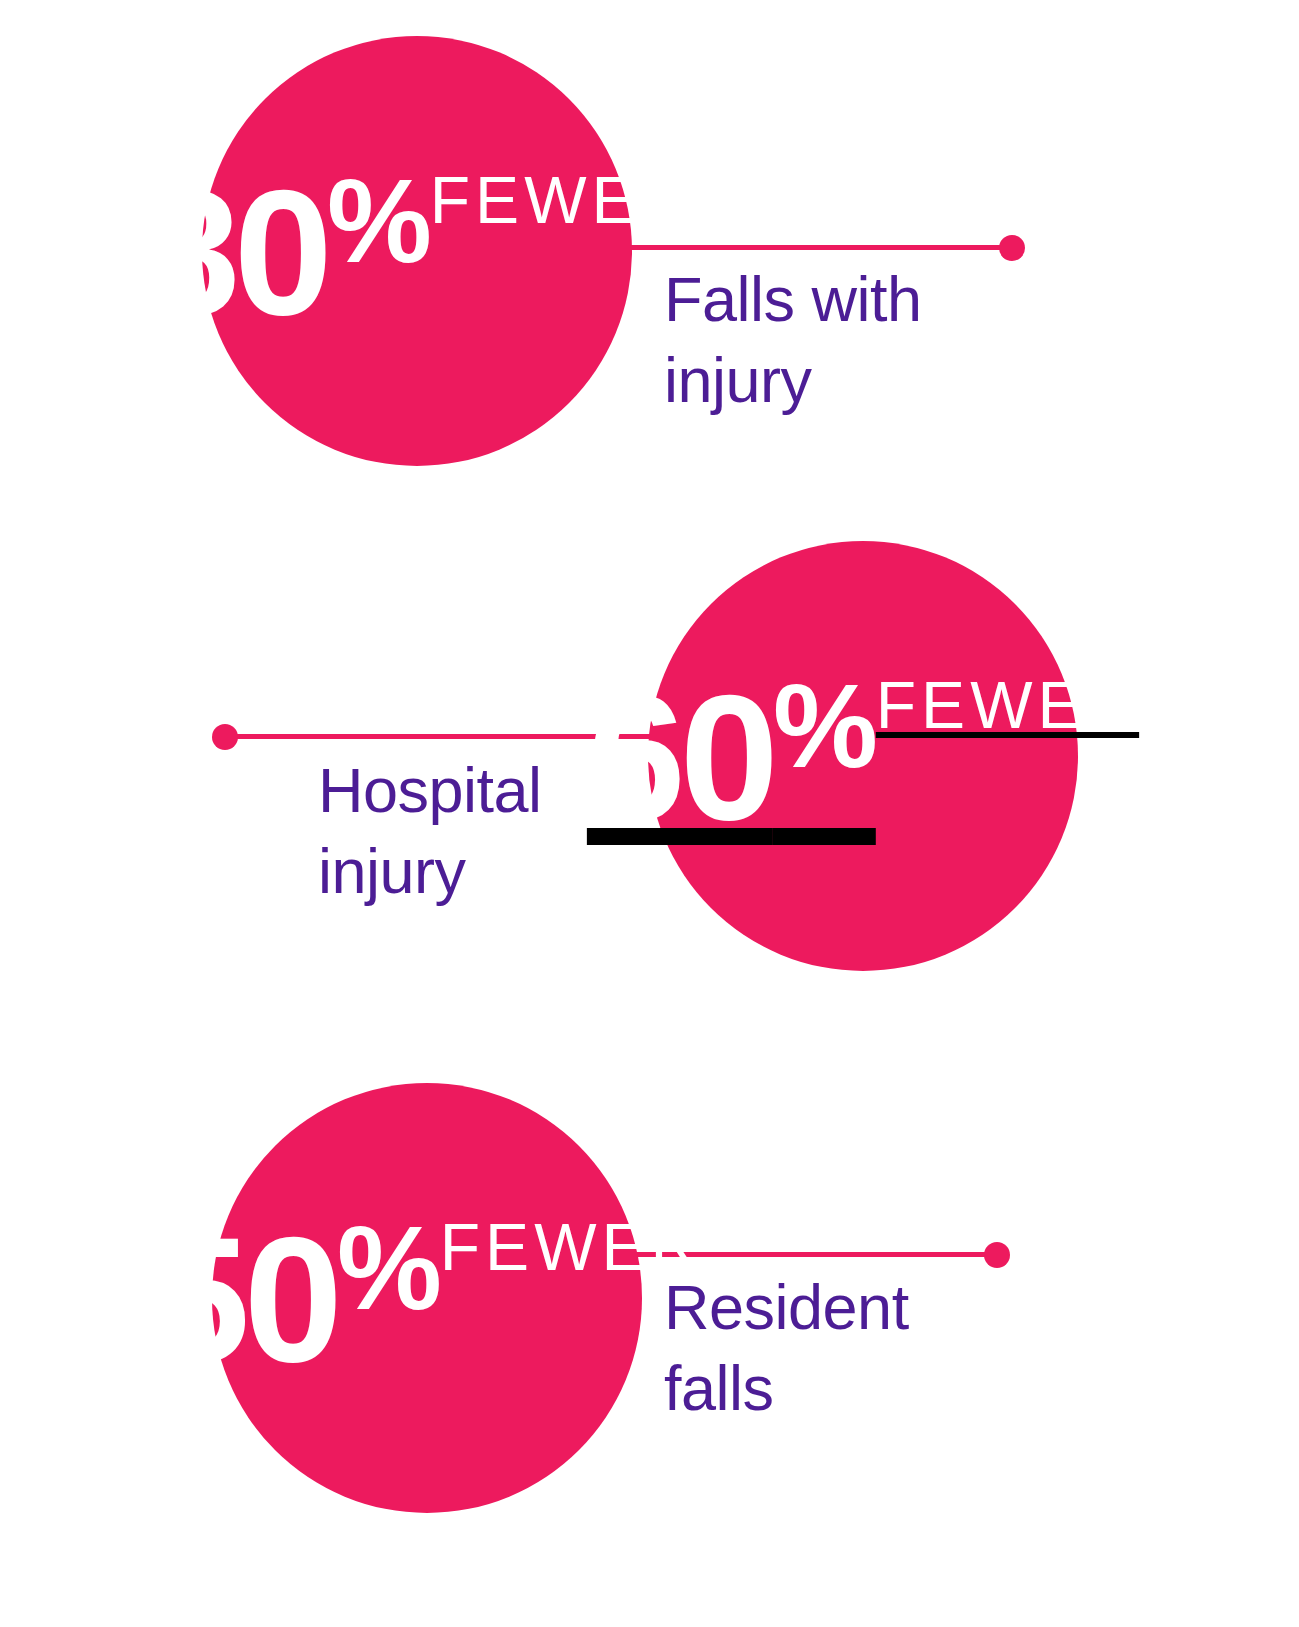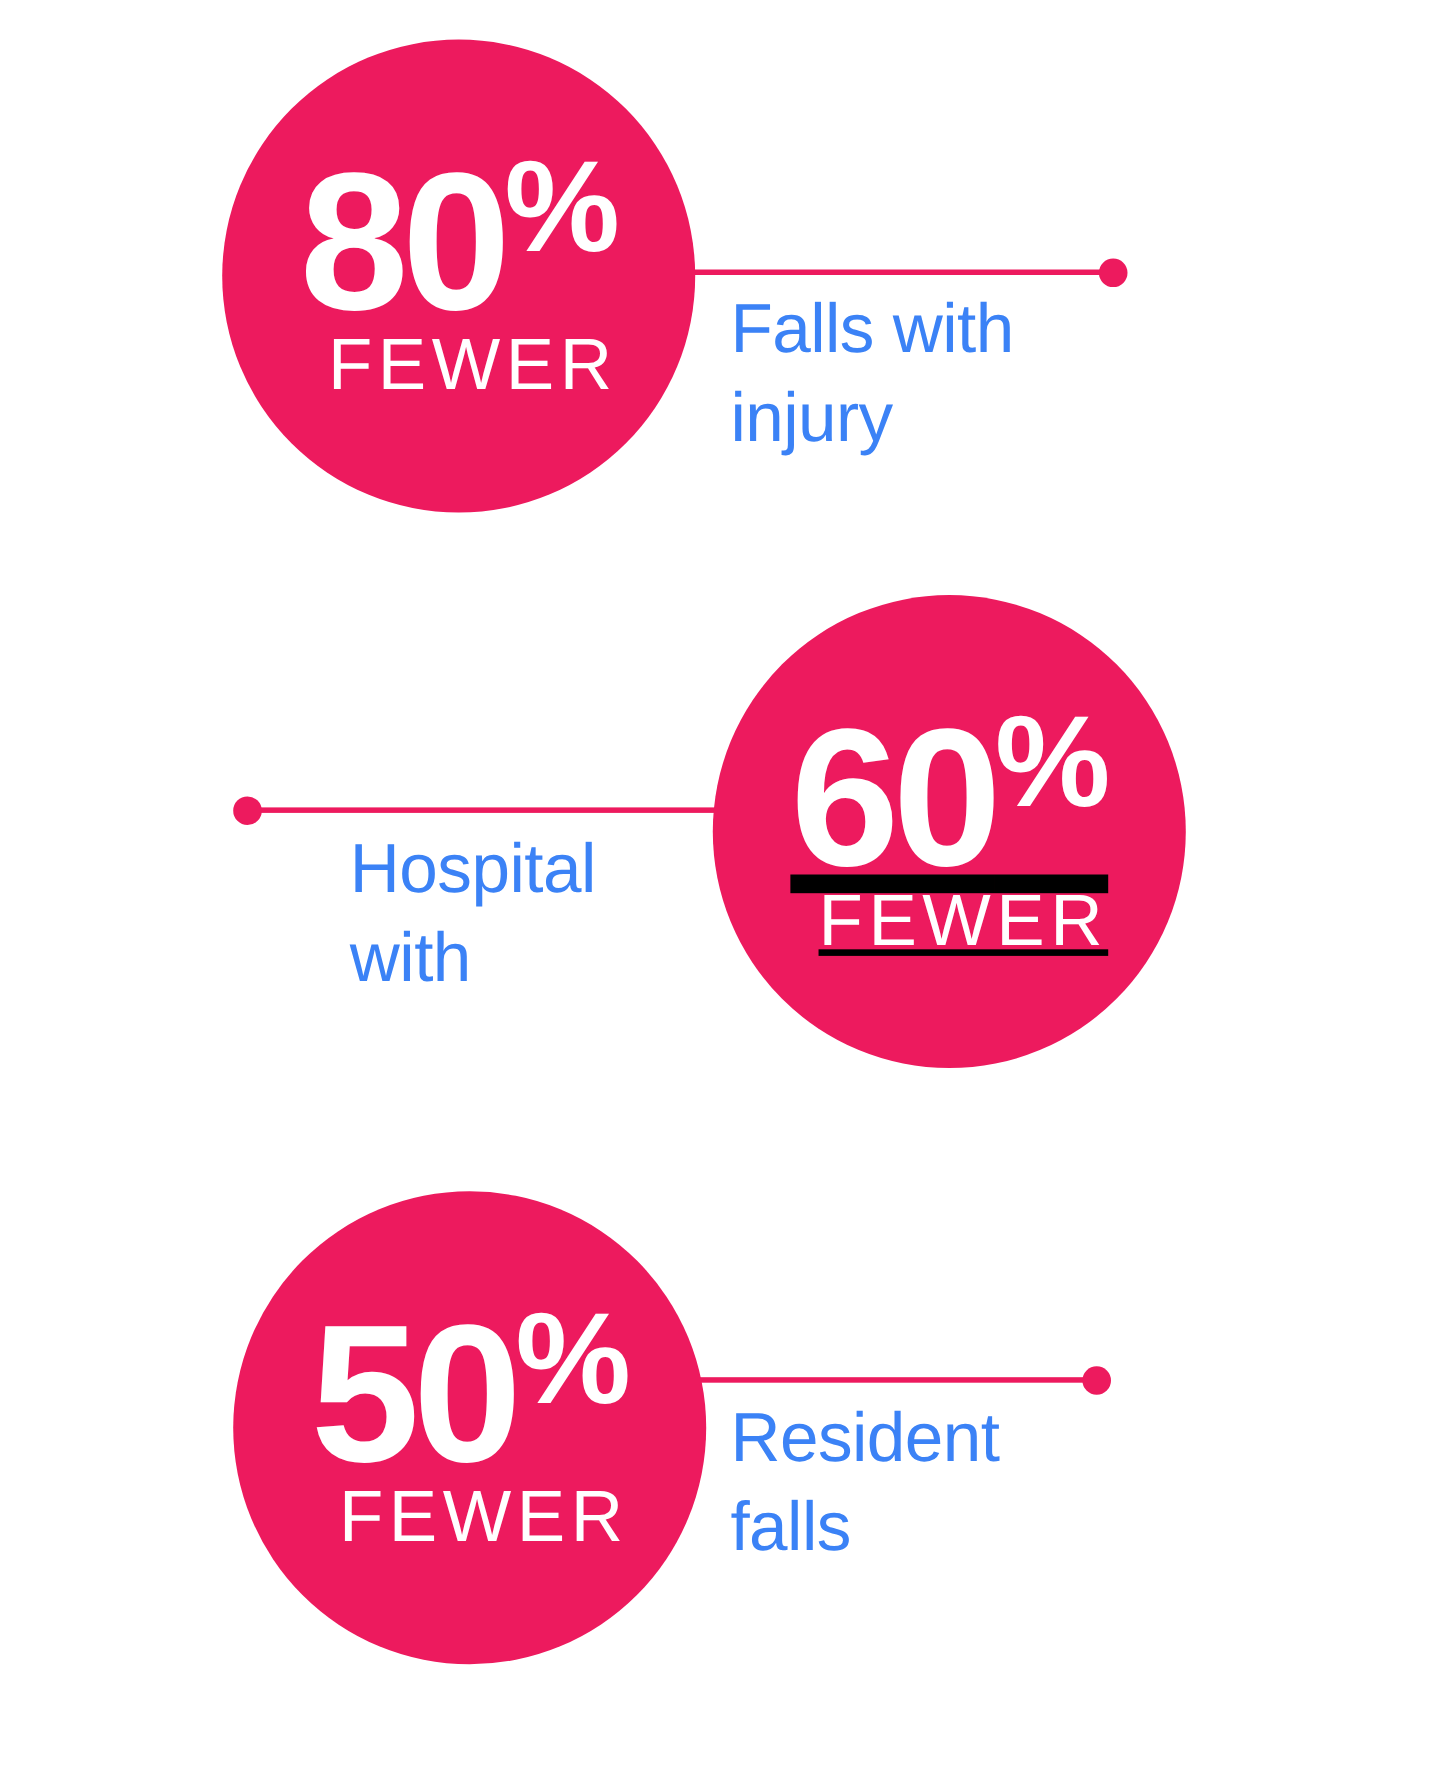--- a/index.html
+++ b/index.html
@@ -67,22 +67,22 @@
     line-height: 1;
     margin: 0;
     padding: 0;
     white-space: nowrap;
     transform: translateY(2px);
   }
 
   
   .circle-inner {
     display: flex;
-    flex-direction: column;
-    align-items: flex-end;
+    flex-direction: row;
+    align-items: flex-start;
     justify-content: center;
     transform: translateY(-4px);
   }
 
   
   .connector {
     position: absolute;
     height: 5px;
     background: #ED1A5E;
   }
@@ -90,21 +90,21 @@
     position: absolute;
     width: 26px;
     height: 26px;
     border-radius: 50%;
     background: #ED1A5E;
   }
 
   
   .stat-label {
     position: absolute;
-    color: #3b82f6;
+    color: #4c1d95;
     font-family: "Liberation Sans", sans-serif;
     font-weight: 400;
     font-size: 63px;
     line-height: 1.28;
     letter-spacing: -0.5px;
     white-space: pre-line;
     margin: 0;
   }
 
   
@@ -155,21 +155,21 @@
     <div class="connector-dot" id="connector-dot-2"></div>
 
     <div class="stat-circle" id="circle-hospital-stays">
       <div class="circle-inner">
         <div class="stat-pct"><span>60</span><span class="pct-sign">%</span></div>
         <div class="stat-fewer">FEWER</div>
       </div>
     </div>
 
     <div class="stat-label" id="label-hospital-stays">Hospital
-with</div>
+injury</div>
   </div>
 
   <div class="stat-group" id="group-resident-falls">
 
     <div class="connector" id="connector-line-3"></div>
     <div class="connector-dot" id="connector-dot-3"></div>
 
     <div class="stat-circle" id="circle-resident-falls">
       <div class="circle-inner">
         <div class="stat-pct"><span>50</span><span class="pct-sign">%</span></div>

